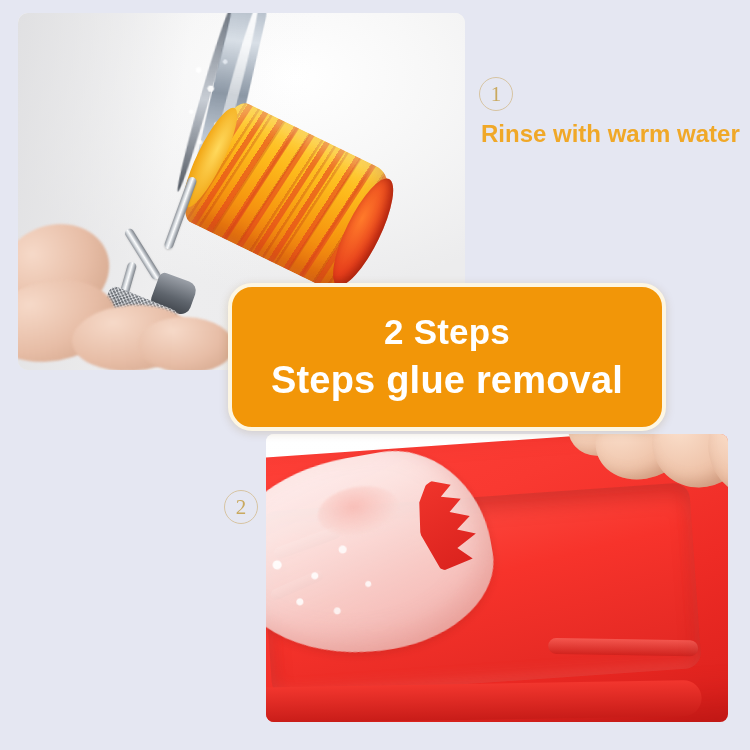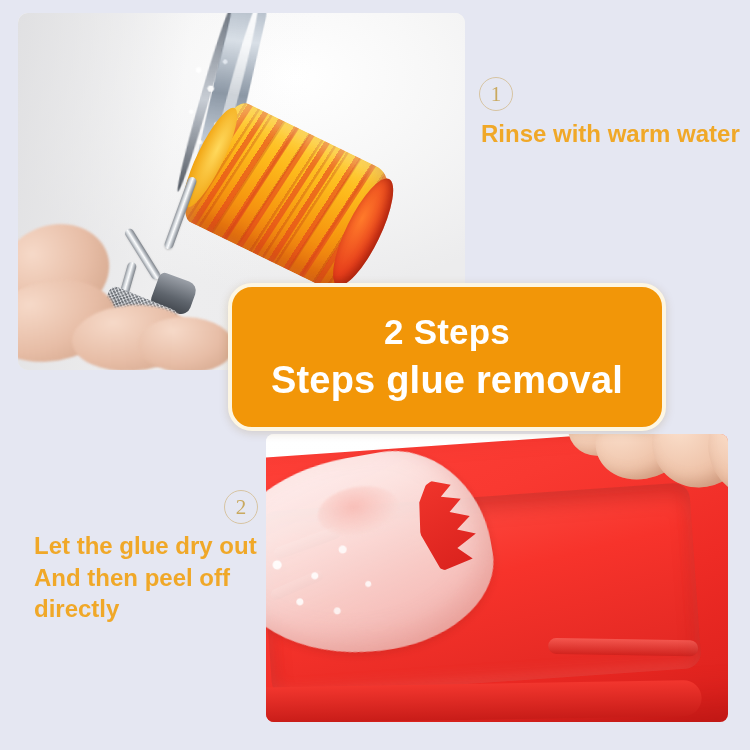--- a/index.html
+++ b/index.html
@@ -446,19 +446,14 @@
 
   <div class="banner">
     <div class="banner-line bl1">2 Steps</div>
     <div class="banner-line bl2">Steps glue removal</div>
   </div>
 
   <div class="step-num num1">1</div>
   <div class="step-text text1">Rinse with warm water</div>
 
   <div class="step-num num2">2</div>
-  <div class="step-text text2">
-    <div>Let the glue dry out</div>
-    <div>And then peel off</div>
-    <div>directly</div>
-  </div>
 
 </div>
 
 </body></html>

